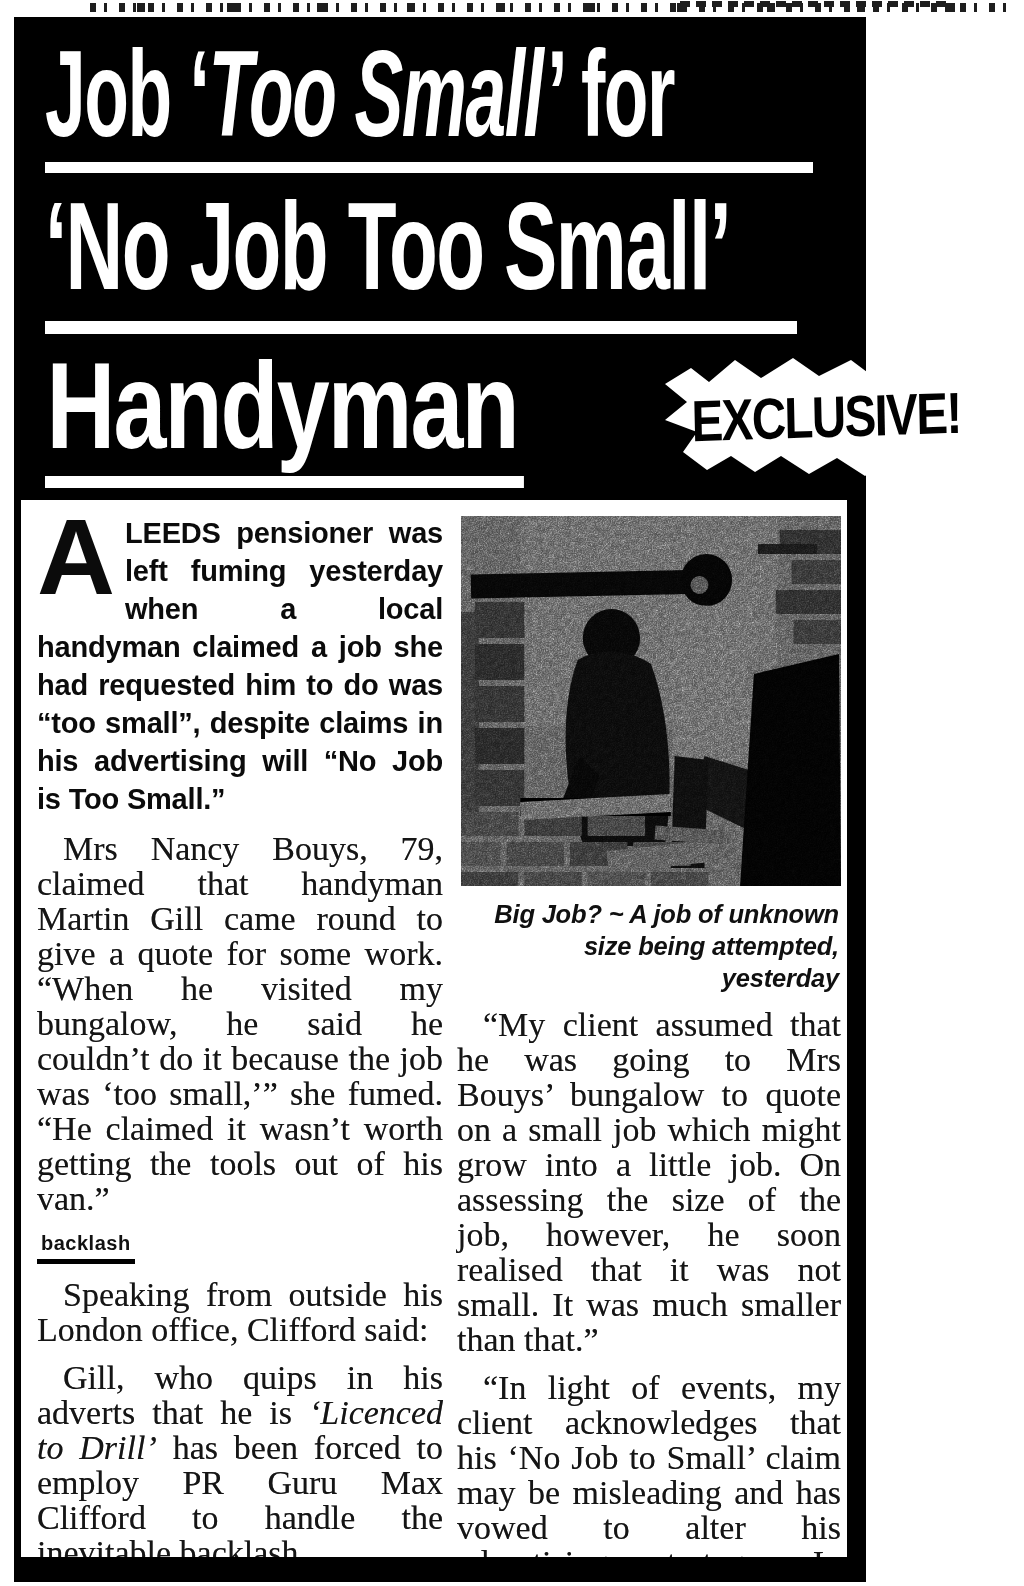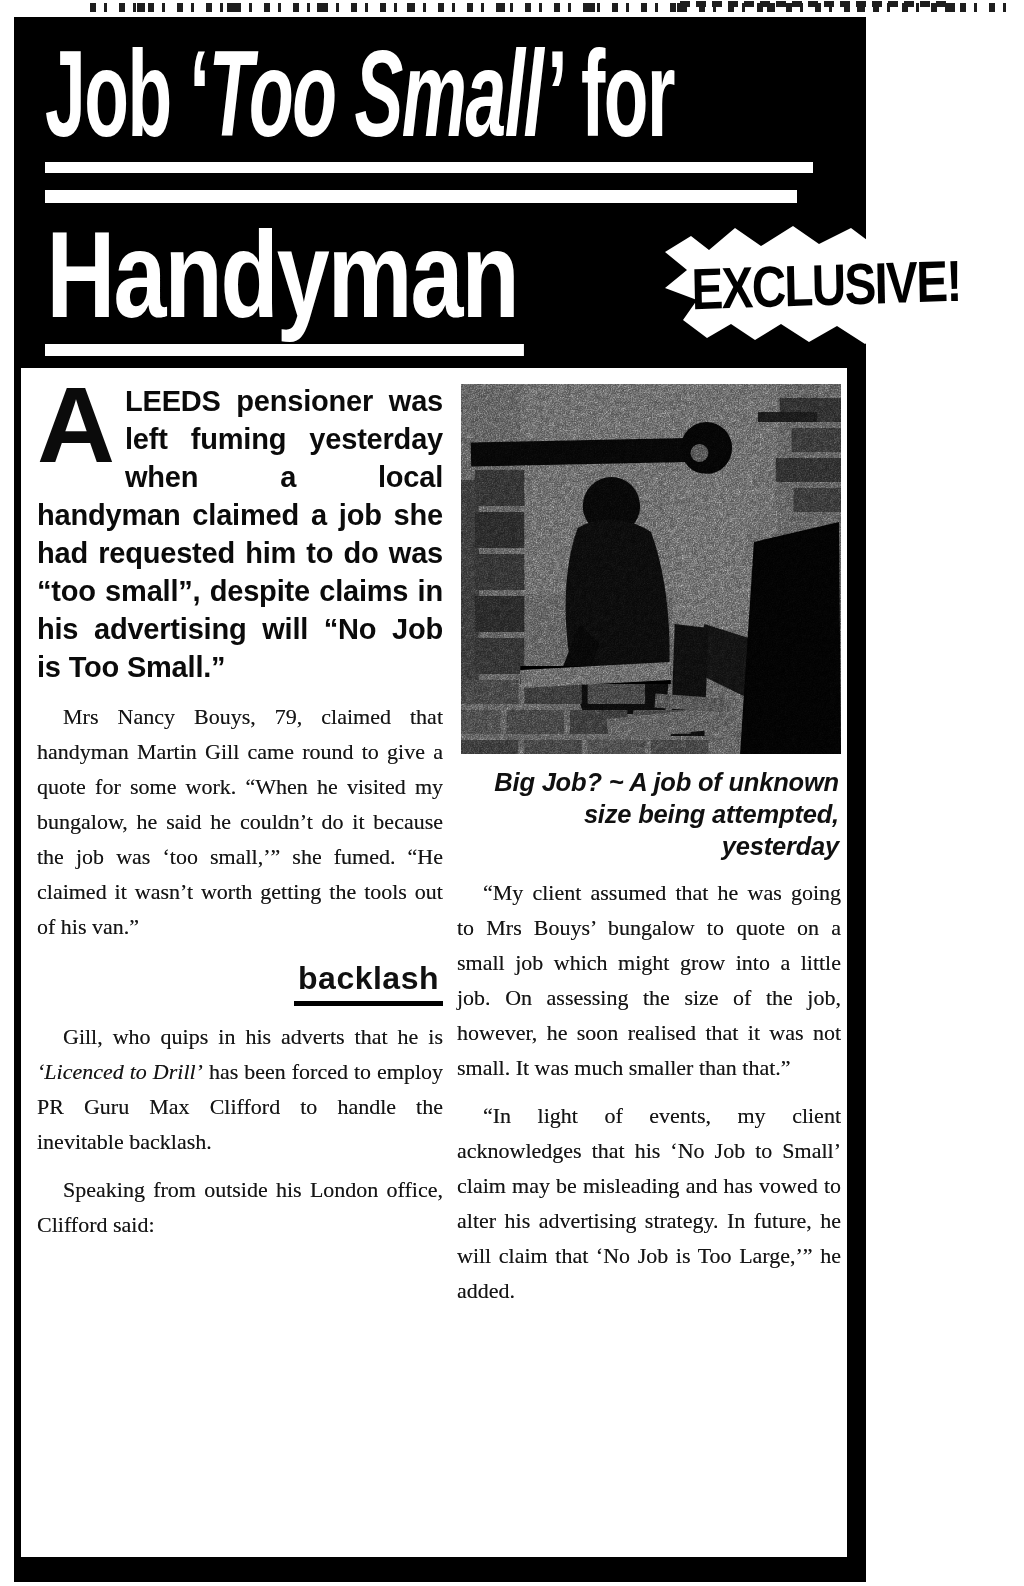--- a/index.html
+++ b/index.html
@@ -63,28 +63,28 @@
 
   .lead {
     font-weight: 700; font-size: 29px; line-height: 38px; text-align: justify;
     letter-spacing: -0.2px; color: #0b0b0b;
   }
   .dropcap {
     float: left; font-size: 108px; line-height: 78px; font-weight: 700;
     padding: 4px 10px 0 0; letter-spacing: 0;
   }
   .serif {
-    font-family: "Liberation Serif", serif; font-size: 22px; line-height: 35px;
+    font-family: "Liberation Serif", serif; font-size: 34px; line-height: 35px;
     text-align: justify; color: #151515; margin-top: 13px;
     text-shadow: 0 0 .5px rgba(0,0,0,.5);
   }
   .indent { text-indent: 26px; }
   .ital { font-style: italic; }
 
-  .subhead { text-align: right; margin: 16px 0 2px; font-size: 32px; }
+  .subhead { text-align: left; margin: 16px 0 2px; font-size: 20px; }
   .subhead-text {
     font-family: "Liberation Sans", sans-serif; font-weight: 700; letter-spacing: .5px;
     border-bottom: 5px solid #000; padding: 0 4px 4px; display: inline-block;
   }
 
   
   figure { margin: 2px 0 0 4px; }
   .photo { width: 100%; height: 370px; background: #e5e5df; position: relative; overflow: hidden; }
   .photo svg { width: 100%; height: 100%; display: block; filter: grayscale(1) contrast(1.06); }
   .caption {
@@ -97,40 +97,41 @@
 </head>
 <body>
 
 <div class="torn-strip"></div>
 
 <div class="article">
 
   <header class="masthead">
     <h1 class="hl-line hl-1"><span class="hl-stretch"><span>Job </span><span class="hl-q">‘</span><span class="hl-em">Too Small</span><span class="hl-q">’</span><span> for</span></span></h1>
     <div class="hl-rule rule-1"></div>
+    <h1 class="hl-line hl-2"><span class="hl-stretch">‘No Job Too Small’</span></h1>
     <div class="hl-rule rule-2"></div>
     <div class="hl-row3">
       <h1 class="hl-line hl-3"><span class="hl-stretch">Handyman</span></h1>
       <div class="badge">
         <svg viewBox="0 0 334 132" preserveAspectRatio="none">
           <polygon fill="#ffffff" points="6,34 32,18 50,32 76,10 102,28 134,8 160,26 192,10 216,28 246,12 268,30 300,12 328,22 310,46 332,62 308,76 330,96 300,104 316,126 286,110 258,124 234,108 206,126 178,108 150,124 122,106 96,122 72,106 48,120 24,102 38,82 6,70 28,52"></polygon>
         </svg>
         <span class="badge-text">EXCLUSIVE!</span>
       </div>
     </div>
   </header>
 
   <div class="body-cols">
 
     <div class="col-left">
       <p class="lead"><span class="dropcap">A</span><span>LEEDS pensioner was left fuming yesterday when a local handyman claimed a job she had requested him to do was “too small”, despite claims in his advertising will “No Job is Too Small.”</span></p>
       <p class="serif indent">Mrs Nancy Bouys, 79, claimed that handyman Martin Gill came round to give a quote for some work. “When he visited my bungalow, he said he couldn’t do it because the job was ‘too small,’” she fumed. “He claimed it wasn’t worth getting the tools out of his van.”</p>
       <h2 class="subhead"><span class="subhead-text">backlash</span></h2>
+      <p class="serif indent">Speaking from outside his London office, Clifford said:</p>
       <p class="serif indent"><span>Gill, who quips in his adverts that he is </span><span class="ital">‘Licenced to Drill’</span><span> has been forced to employ PR Guru Max Clifford to handle the inevitable backlash.</span></p>
-      <p class="serif indent">Speaking from outside his London office, Clifford said:</p>
     </div>
 
     <div class="col-right">
       <figure>
         <div class="photo" role="img" aria-label="Two workmen attempting a bricklaying job of unknown size">
           <svg viewBox="0 0 384 370" preserveAspectRatio="none">
             <defs>
               <filter id="grain" x="0" y="0" width="100%" height="100%">
                 <feTurbulence type="fractalNoise" baseFrequency="0.75" numOctaves="3" stitchTiles="stitch" result="t"></feTurbulence>
                 <feColorMatrix in="t" type="matrix" values="0 0 0 0 0  0 0 0 0 0  0 0 0 0 0  0.9 0.9 0.9 0 -0.55"></feColorMatrix>

